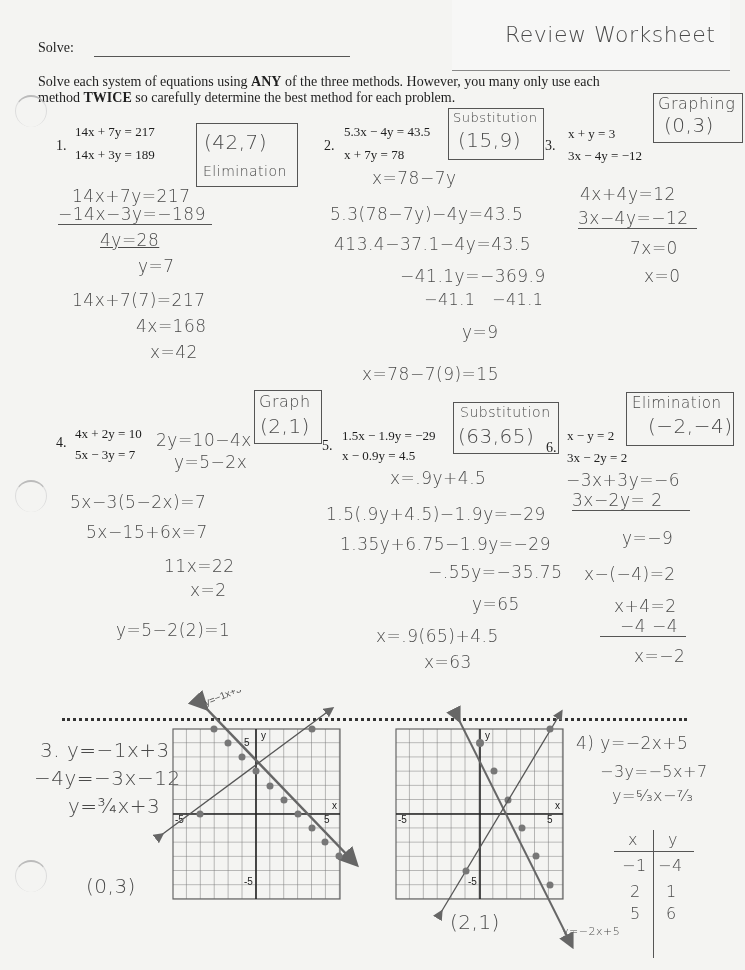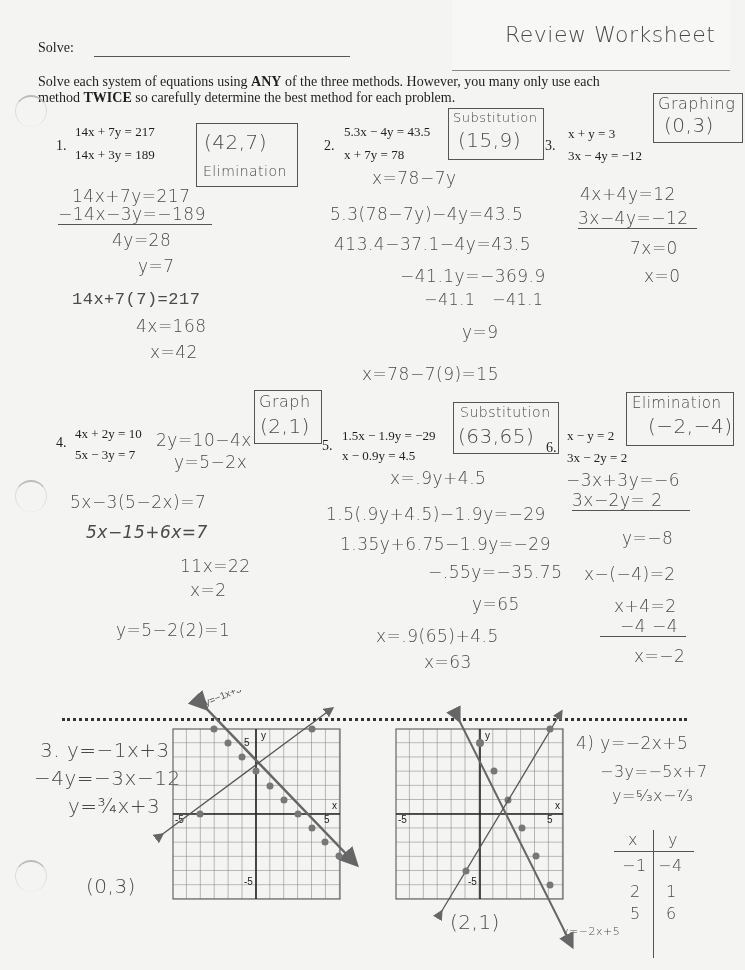--- a/index.html
+++ b/index.html
@@ -43,23 +43,23 @@
 
 <div>
   <div class="abs print num" style="left:56px;top:138px;">1.</div>
   <div class="abs print eq" style="left:75px;top:122px;">14x + 7y = 217</div>
   <div class="abs print eq" style="left:75px;top:145px;">14x + 3y = 189</div>
   <div class="box" style="left:196px;top:123px;width:100px;height:62px;"></div>
   <div class="abs hand h20" style="left:204px;top:130px;">(42,7)</div>
   <div class="abs hand h14" style="left:203px;top:163px;">Elimination</div>
   <div class="abs hand h17" style="left:72px;top:186px;">14x+7y=217</div>
   <div class="abs hand h17 uline" style="left:58px;top:204px;padding-right:6px;">−14x−3y=−189</div>
-  <div class="abs hand h17" style="left:112px;top:230px;">4y=28</div>
+  <div class="abs hand h17" style="left:100px;top:230px;text-decoration:underline;">4y=28</div>
   <div class="abs hand h17" style="left:138px;top:256px;">y=7</div>
-  <div class="abs hand h17" style="left:72px;top:290px;font-family:Liberation Mono, monospace;">14x+7(7)=217</div>
+  <div class="abs hand h17" style="left:72px;top:290px;">14x+7(7)=217</div>
   <div class="abs hand h17" style="left:136px;top:316px;">4x=168</div>
   <div class="abs hand h17" style="left:150px;top:342px;">x=42</div>
 </div>
 
 <div>
   <div class="abs print num" style="left:324px;top:138px;">2.</div>
   <div class="abs print eq" style="left:344px;top:122px;">5.3x − 4y = 43.5</div>
   <div class="abs print eq" style="left:344px;top:145px;">x + 7y = 78</div>
   <div class="box" style="left:448px;top:108px;width:94px;height:50px;"></div>
   <div class="abs hand h13" style="left:453px;top:110px;">Substitution</div>
@@ -90,22 +90,22 @@
 <div>
   <div class="abs print num" style="left:56px;top:435px;">4.</div>
   <div class="abs print eq" style="left:75px;top:424px;">4x + 2y = 10</div>
   <div class="abs print eq" style="left:75px;top:445px;">5x − 3y = 7</div>
   <div class="box" style="left:254px;top:390px;width:66px;height:52px;"></div>
   <div class="abs hand h16" style="left:259px;top:392px;">Graph</div>
   <div class="abs hand h20" style="left:260px;top:414px;">(2,1)</div>
   <div class="abs hand h17" style="left:156px;top:430px;">2y=10−4x</div>
   <div class="abs hand h17" style="left:174px;top:452px;">y=5−2x</div>
   <div class="abs hand h17" style="left:70px;top:492px;">5x−3(5−2x)=7</div>
-  <div class="abs hand h17" style="left:86px;top:522px;font-style:italic;">5x−15+6x=7</div>
-  <div class="abs hand h17" style="left:164px;top:556px;margin-left:16px;">11x=22</div>
+  <div class="abs hand h17" style="left:86px;top:522px;">5x−15+6x=7</div>
+  <div class="abs hand h17" style="left:164px;top:556px;">11x=22</div>
   <div class="abs hand h17" style="left:190px;top:580px;">x=2</div>
   <div class="abs hand h17" style="left:116px;top:620px;">y=5−2(2)=1</div>
 </div>
 
 <div>
   <div class="abs print num" style="left:322px;top:438px;">5.</div>
   <div class="abs print eq" style="left:342px;top:426px;">1.5x − 1.9y = −29</div>
   <div class="abs print eq" style="left:342px;top:446px;">x − 0.9y = 4.5</div>
   <div class="box" style="left:453px;top:402px;width:104px;height:50px;"></div>
   <div class="abs hand h14" style="left:460px;top:404px;">Substitution</div>
@@ -121,21 +121,21 @@
 
 <div>
   <div class="abs print num" style="left:546px;top:440px;">6.</div>
   <div class="abs print eq" style="left:567px;top:426px;">x − y = 2</div>
   <div class="abs print eq" style="left:567px;top:448px;">3x − 2y = 2</div>
   <div class="box" style="left:626px;top:392px;width:106px;height:52px;"></div>
   <div class="abs hand h15" style="left:632px;top:394px;">Elimination</div>
   <div class="abs hand h20" style="left:648px;top:414px;">(−2,−4)</div>
   <div class="abs hand h17" style="left:566px;top:470px;">−3x+3y=−6</div>
   <div class="abs hand h17 uline" style="left:572px;top:490px;padding-right:28px;">3x−2y= 2</div>
-  <div class="abs hand h17" style="left:622px;top:528px;">y=−8</div>
+  <div class="abs hand h17" style="left:622px;top:528px;">y=−9</div>
   <div class="abs hand h17" style="left:584px;top:564px;">x−(−4)=2</div>
   <div class="abs hand h17" style="left:614px;top:596px;text-align:right;">x+4=2</div>
   <div class="abs hand h17 uline" style="left:600px;top:616px;padding:0 8px 0 20px;">−4  −4</div>
   <div class="abs hand h17" style="left:634px;top:646px;">x=−2</div>
 </div>
 
 <div class="dotted"></div>
 
 <div>
   <div class="abs hand h20" style="left:40px;top:738px;">3. y=−1x+3</div>

